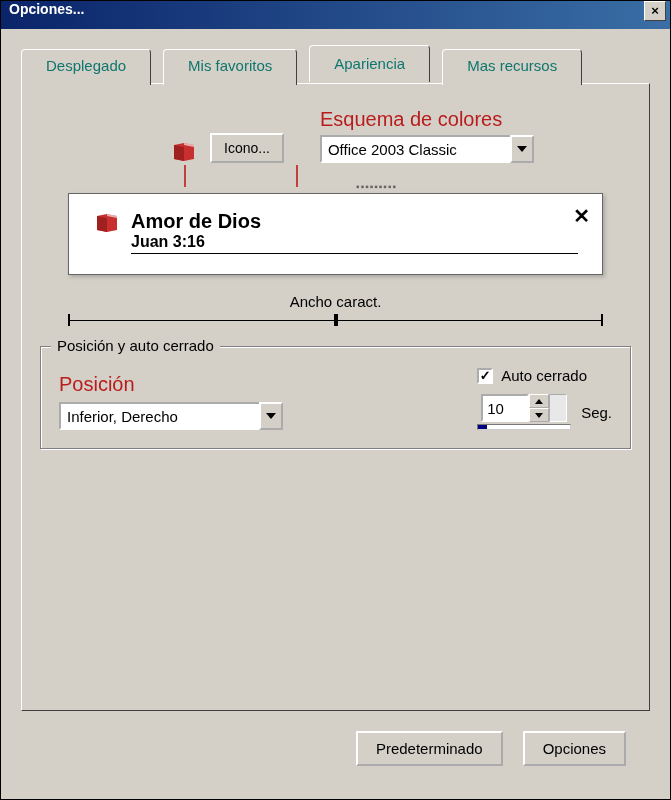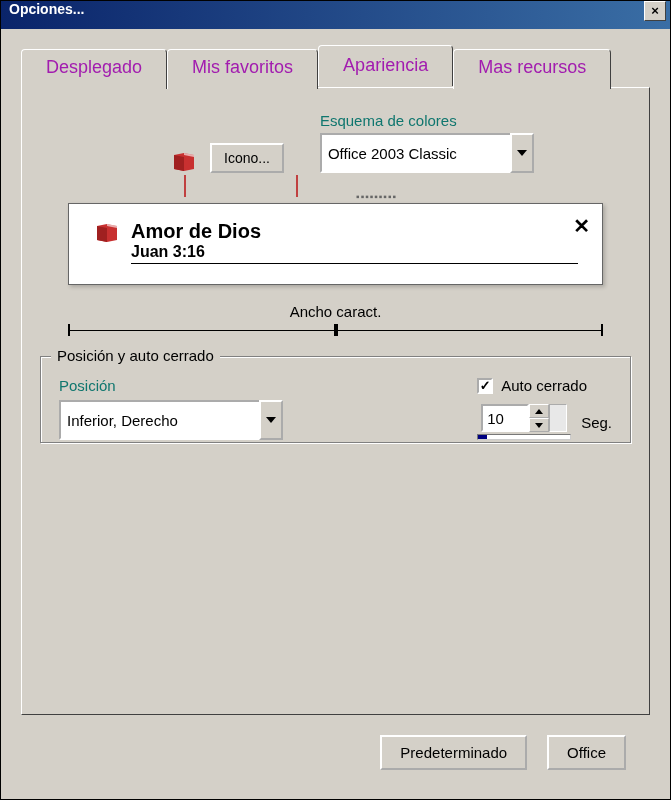--- a/index.html
+++ b/index.html
@@ -52,25 +52,25 @@
   z-index: 2;
 }
 .tab {
   padding: 7px 24px 8px 24px;
   background: #d4d0c8;
   border: 1px solid #808080;
   border-bottom: none;
   border-right-color: #404040;
   border-top-left-radius: 4px;
   border-top-right-radius: 4px;
-  font-size: 18px;
-  margin-right: 0;
-  cursor: pointer;
-  position: relative;
-  color: #a21caf;
+  font-size: 15px;
+  margin-right: 12px;
+  cursor: pointer;
+  position: relative;
+  color: #0f766e;
 }
 .tab.active {
   background: #d4d0c8;
   border-top: 1px solid #fff;
   border-left: 1px solid #fff;
   border-right: 1px solid #404040;
   z-index: 3;
   top: -2px;
   padding-top: 9px;
   padding-bottom: 10px;
@@ -103,28 +103,28 @@
 .icon-book svg { width: 28px; height: 24px; }
 .btn {
   background: #d4d0c8;
   border: 2px outset #fff;
   padding: 5px 12px;
   font-family: inherit;
   font-size: 14px;
   cursor: pointer;
 }
 .label {
-  font-size: 15px;
-  color: #0f766e;
+  font-size: 20px;
+  color: #b91c1c;
 }
 .scheme-col { display: flex; flex-direction: column; gap: 4px; }
 .dropdown {
   display: flex;
   align-items: stretch;
-  height: 40px;
+  height: 28px;
 }
 .dropdown input {
   border: 2px inset #fff;
   background: #fff;
   padding: 2px 6px;
   font-family: inherit;
   font-size: 15px;
   width: 190px;
   border-right: none;
 }
@@ -284,21 +284,21 @@
   display: flex;
   flex-direction: column;
   align-items: stretch;
 }
 .groupbox {
   margin-top: 20px;
   border: 1px solid #808080;
   border-top-color: #808080;
   border-left-color: #808080;
   box-shadow: inset 1px 1px 0 #fff, 1px 1px 0 #fff;
-  padding: 20px 18px 2px 18px;
+  padding: 20px 18px 18px 18px;
   position: relative;
 }
 .groupbox-title {
   position: absolute;
   top: -10px;
   left: 10px;
   background: #d4d0c8;
   padding: 0 6px;
   font-size: 15px;
 }
@@ -447,16 +447,16 @@
               <span class="seg-label">Seg.</span>
             </div>
           </div>
         </div>
       </div>
 
     </div>
 
     <div class="footer">
       <button class="btn">Predeterminado</button>
-      <button class="btn">Office</button>
+      <button class="btn">Opciones</button>
     </div>
   </div>
 </div>
 
 </body></html>

